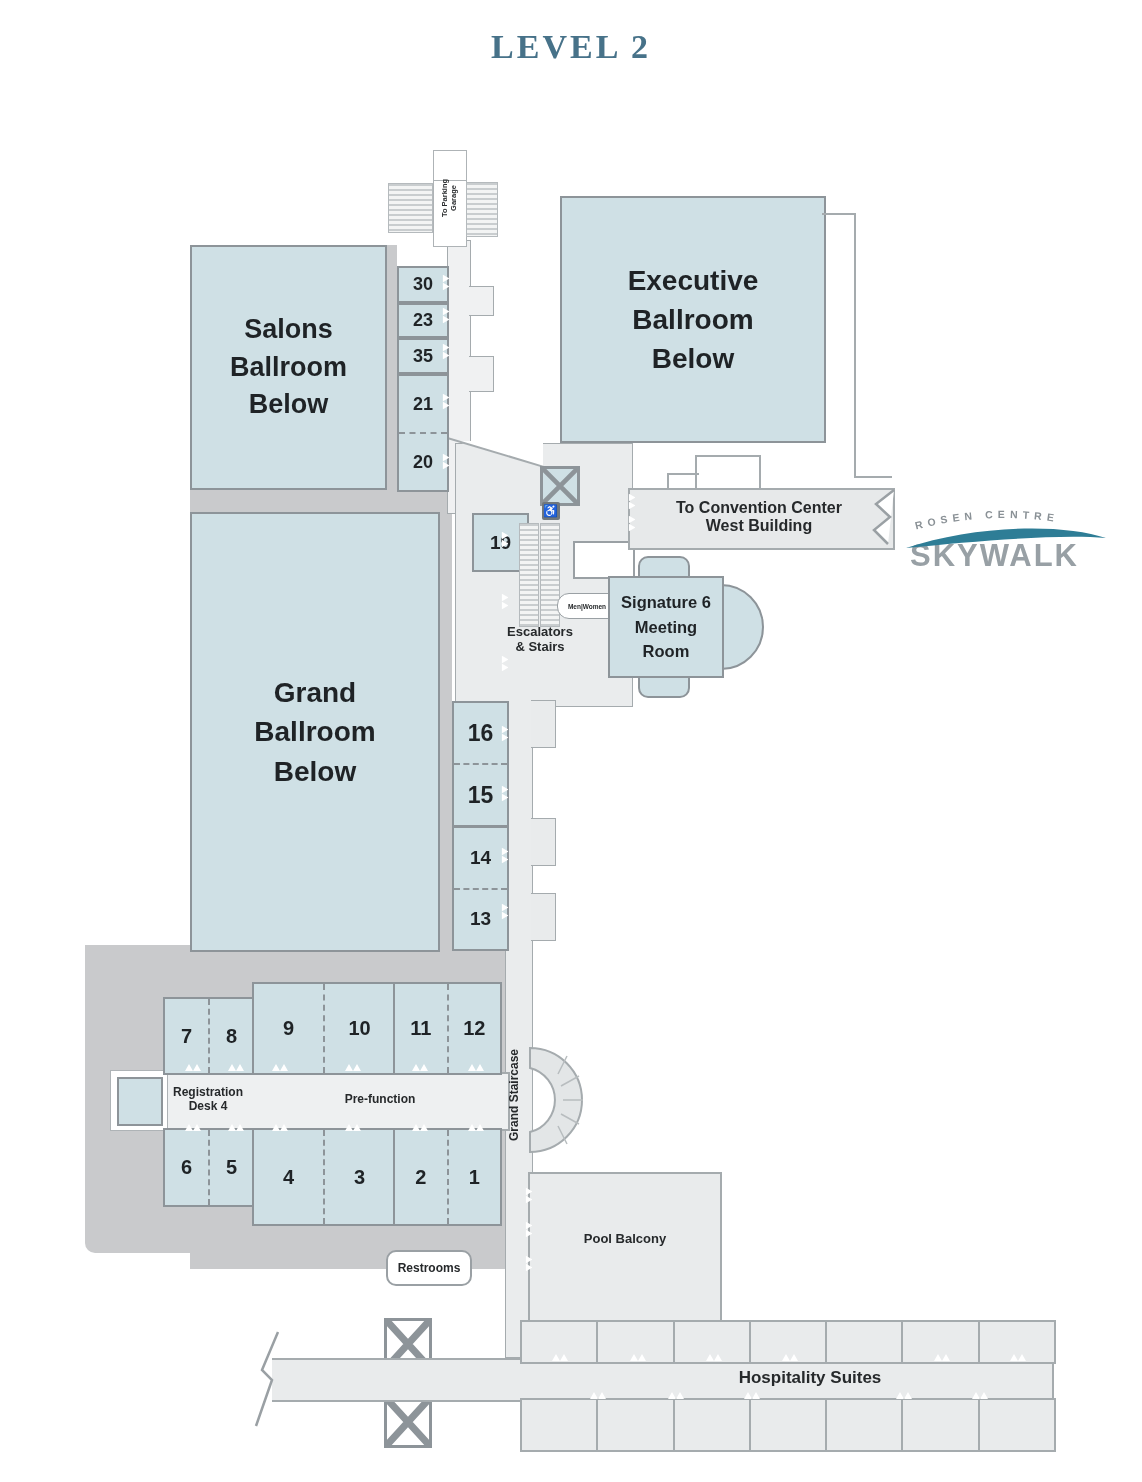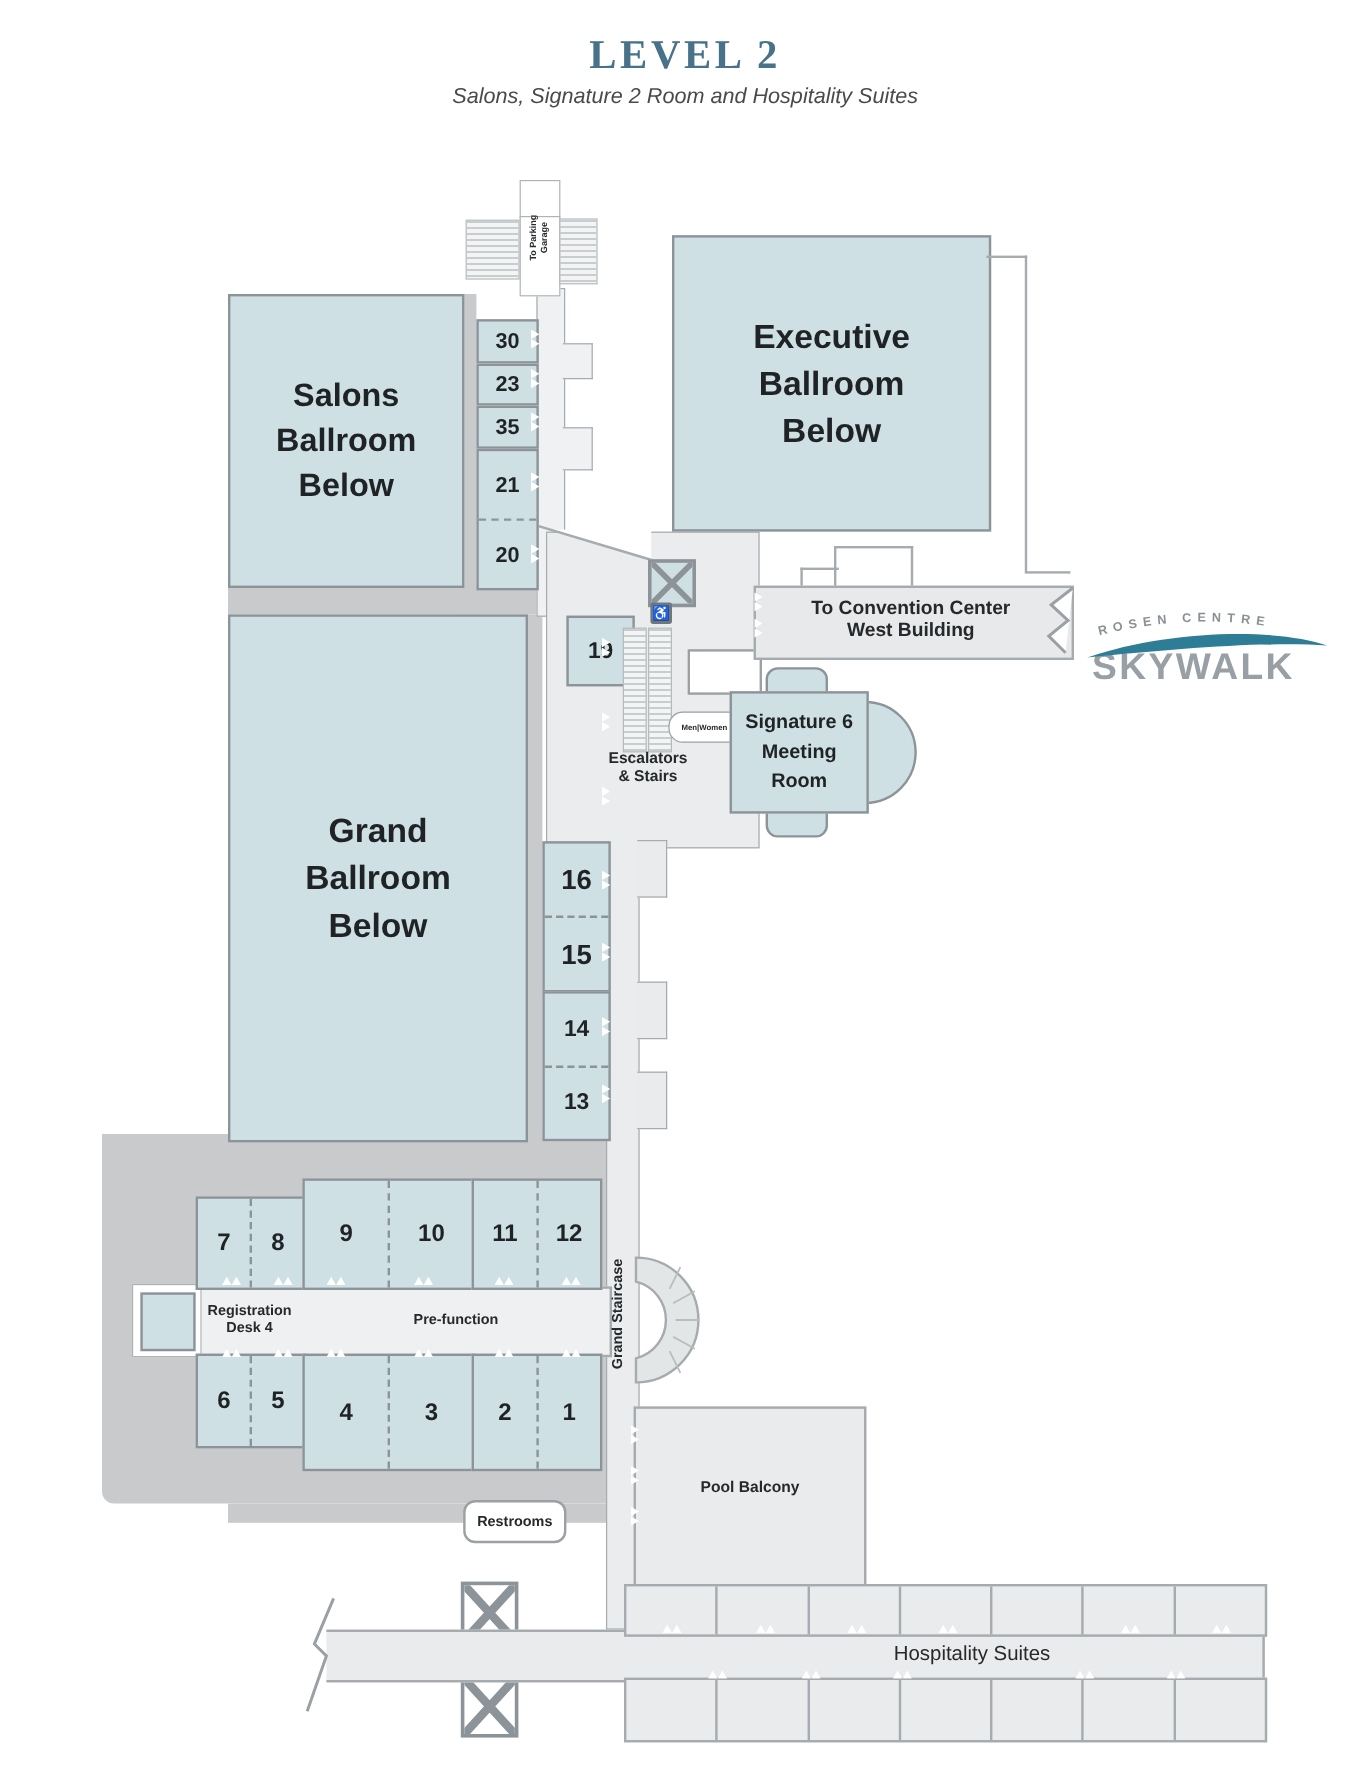--- a/index.html
+++ b/index.html
@@ -34,21 +34,20 @@
   .cellrow{position:absolute;background:#e9ebec;border:2px solid #a5abae;display:flex}
   .cell{flex:1;border-right:2px solid #a5abae}
   .cell:last-child{border-right:none}
 </style>
 </head>
 <body>
 
 <div id="plan">
 
   <div class="title">LEVEL 2</div>
-  <div class="subtitle">Salons, Signature 2 Room and Hospitality Suites</div>
 
   <div class="zone" style="left:383px;top:245px;width:14px;height:267px"></div>
   <div class="zone" style="left:190px;top:486px;width:257px;height:26px"></div>
   <div class="zone" style="left:436px;top:512px;width:16px;height:436px"></div>
   <div class="zone" style="left:85px;top:945px;width:425px;height:308px;border-radius:0 0 0 10px"></div>
   <div class="zone" style="left:190px;top:1253px;width:320px;height:16px"></div>
 
   <div class="corr" style="left:447px;top:240px;width:22px;height:272px;background:#f0f1f2;border-width:1.5px"></div>
   <div class="corr" style="left:469px;top:286px;width:24px;height:28px;border-left:none;background:#f0f1f2;border-width:1.5px"></div>
   <div class="corr" style="left:469px;top:356px;width:24px;height:34px;border-left:none;background:#f0f1f2;border-width:1.5px"></div>
@@ -243,21 +242,21 @@
   </div>
   <div class="cellrow" style="left:520px;top:1398px;width:532px;height:50px">
     <div class="cell"></div>
     <div class="cell"></div>
     <div class="cell"></div>
     <div class="cell"></div>
     <div class="cell"></div>
     <div class="cell"></div>
     <div class="cell"></div>
   </div>
-  <div class="lbl" style="left:620px;top:1364px;width:380px;height:28px;font-size:17px;font-weight:normal">Hospitality Suites</div>
+  <div class="lbl" style="left:620px;top:1364px;width:380px;height:28px;font-size:17px;font-weight:bold">Hospitality Suites</div>
 
   <div class="notch" style="left:552px;top:1354px"></div>
   <div class="notch" style="left:630px;top:1354px"></div>
   <div class="notch" style="left:706px;top:1354px"></div>
   <div class="notch" style="left:782px;top:1354px"></div>
   <div class="notch" style="left:934px;top:1354px"></div>
   <div class="notch" style="left:1010px;top:1354px"></div>
   <div class="notch" style="left:590px;top:1392px"></div>
   <div class="notch" style="left:668px;top:1392px"></div>
   <div class="notch" style="left:744px;top:1392px"></div>

